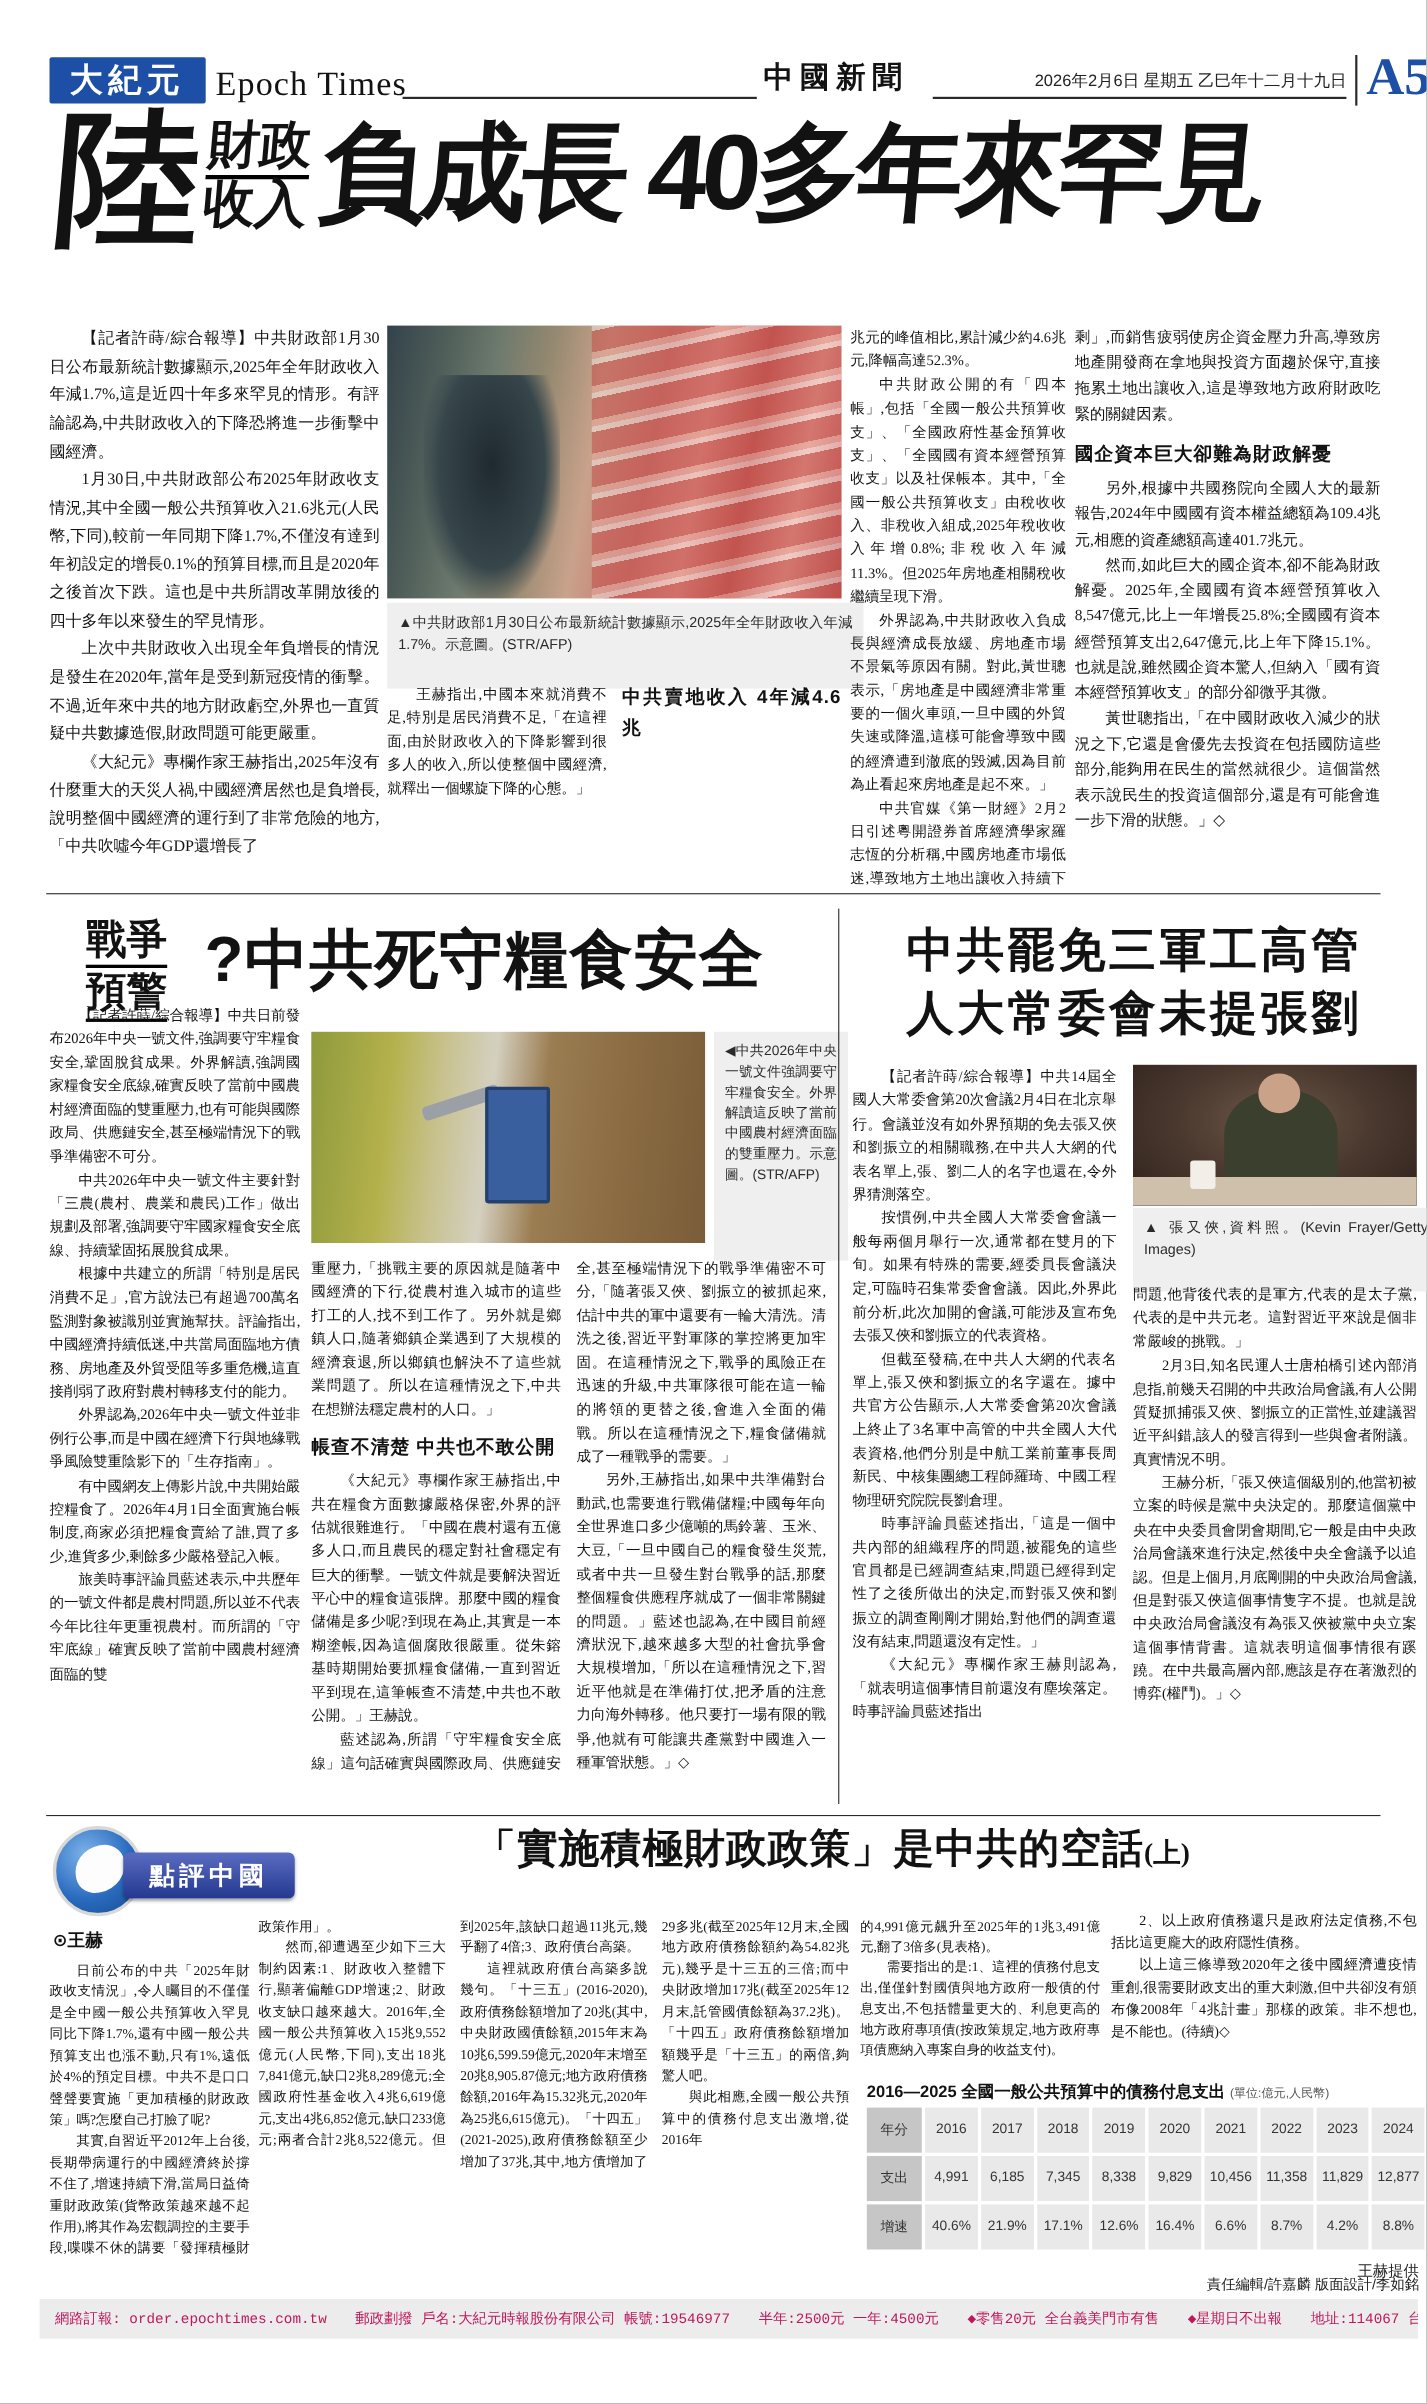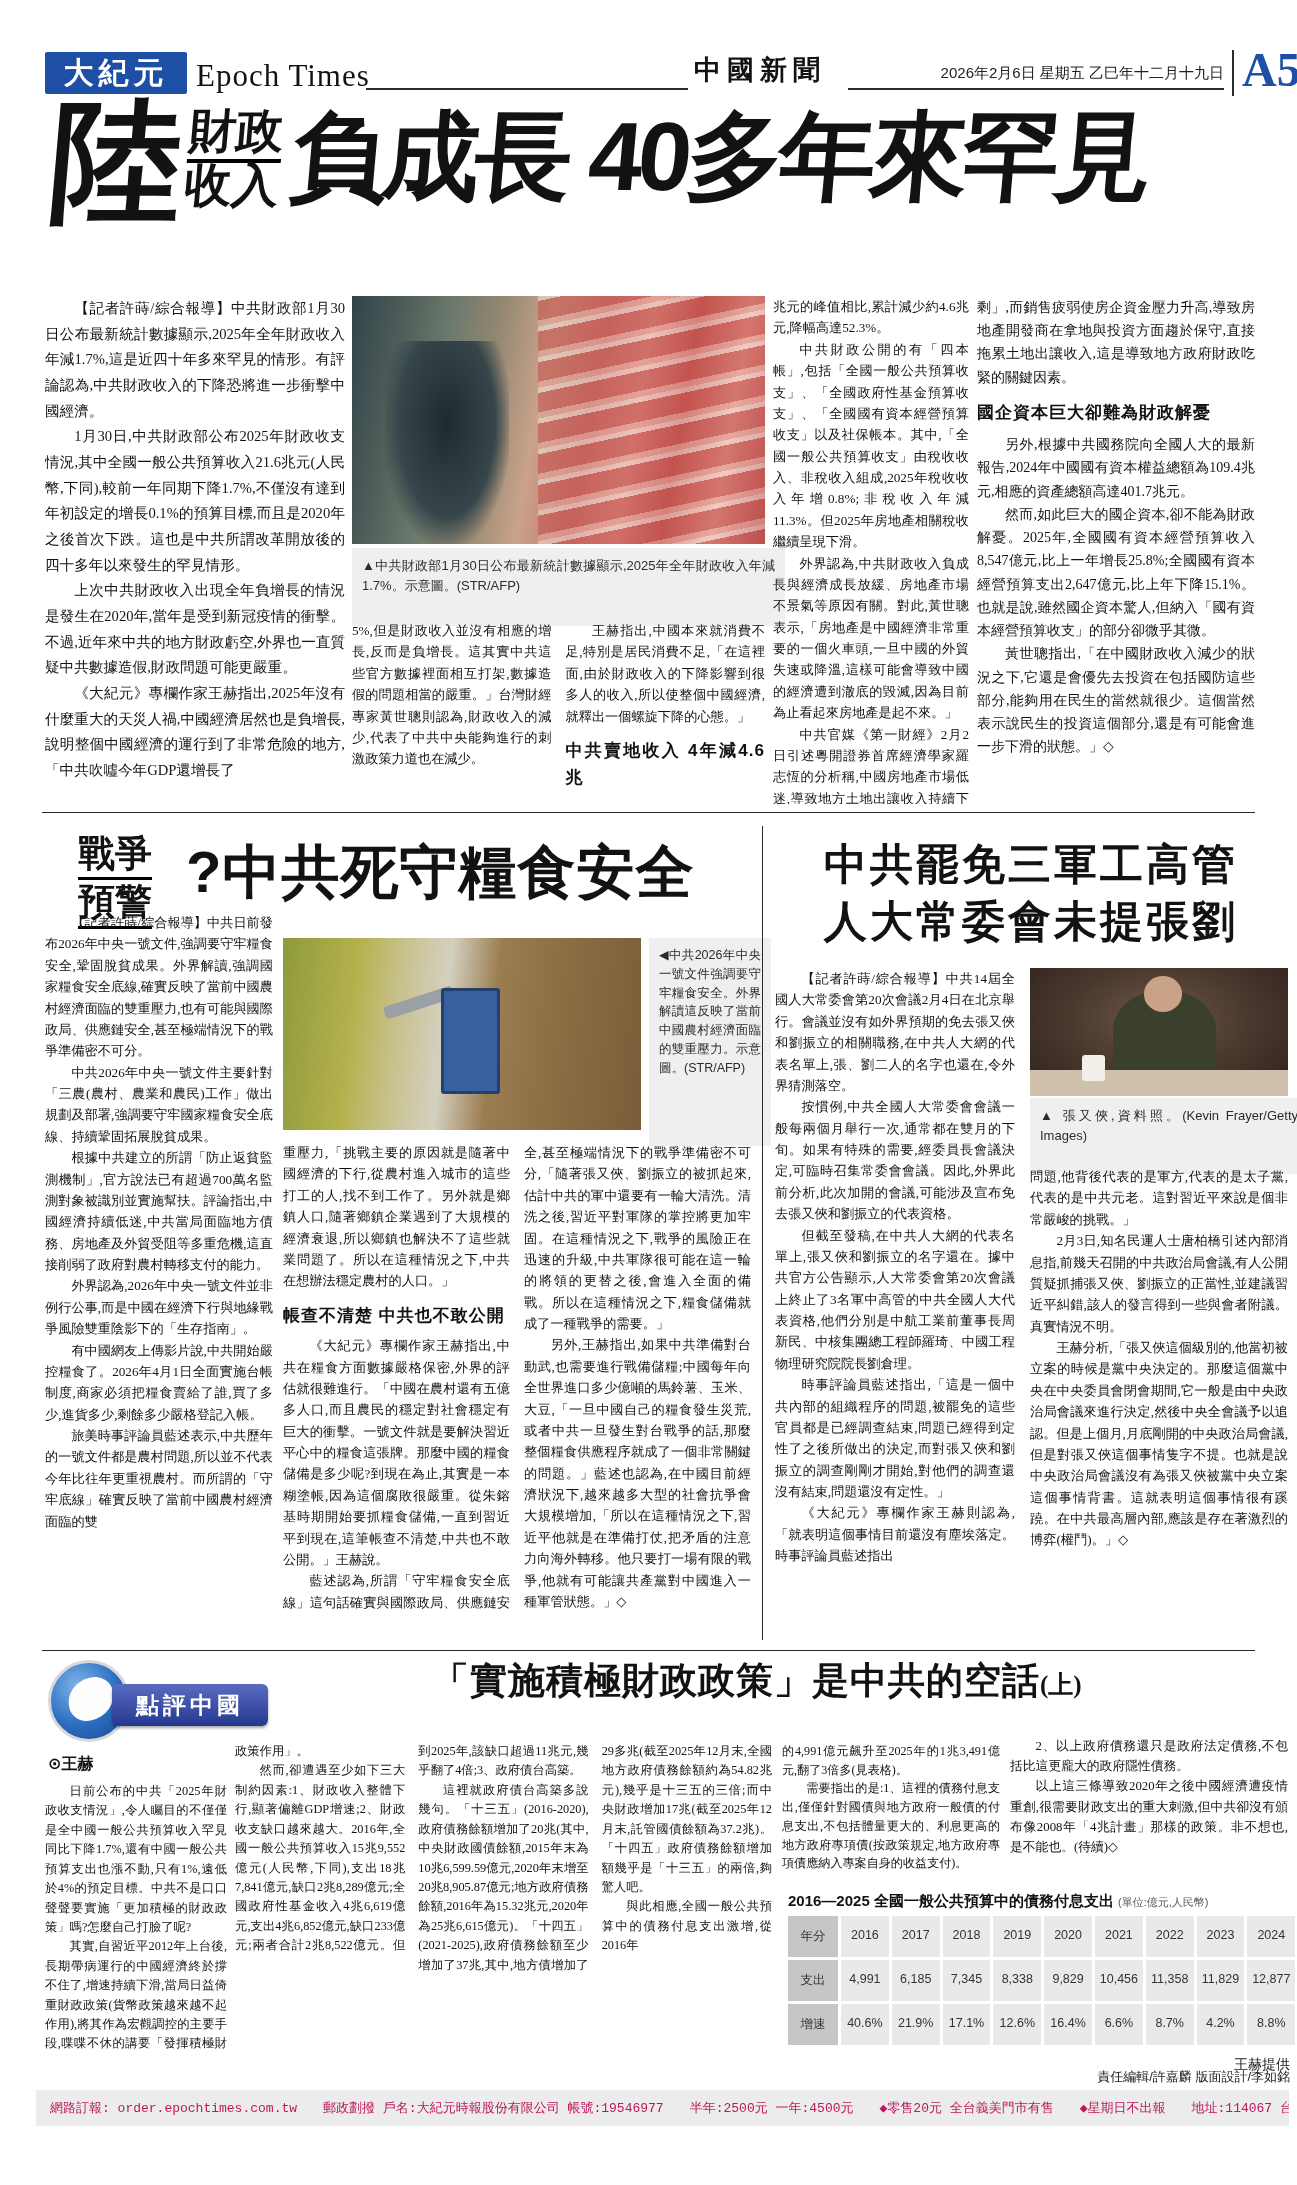--- a/index.html
+++ b/index.html
@@ -119,21 +119,20 @@
       <p>《大紀元》專欄作家王赫指出,2025年沒有什麼重大的天災人禍,中國經濟居然也是負增長,說明整個中國經濟的運行到了非常危險的地方,「中共吹噓今年GDP還增長了</p>
     </div>
 
   <div class="abs photo photo1" style="left:352px;top:296px;width:413px;height:248px;">
     <div class="teller"></div>
     <div class="bills"></div>
   </div>
   <div class="abs cap" style="left:352px;top:548px;width:413px;height:62px;">▲中共財政部1月30日公布最新統計數據顯示,2025年全年財政收入年減1.7%。示意圖。(STR/AFP)</div>
 
   <div class="abs coltext twocol" style="left:352px;top:620px;width:413px;height:184px;">
-    <p class="cont">5%,但是財政收入並沒有相應的增長,反而是負增長。這其實中共這些官方數據裡面相互打架,數據造假的問題相當的嚴重。」台灣財經專家黃世聰則認為,財政收入的減少,代表了中共中央能夠進行的刺激政策力道也在減少。</p>
     <p>王赫指出,中國本來就消費不足,特別是居民消費不足,「在這裡面,由於財政收入的下降影響到很多人的收入,所以使整個中國經濟,就釋出一個螺旋下降的心態。」</p>
     <h3 class="subhead">中共賣地收入 4年減4.6兆</h3>
 
   </div>
 
   <div class="abs coltext" style="left:773px;top:296px;width:196px;height:508px;">
     <p class="cont">兆元的峰值相比,累計減少約4.6兆元,降幅高達52.3%。</p>
     <p>中共財政公開的有「四本帳」,包括「全國一般公共預算收支」、「全國政府性基金預算收支」、「全國國有資本經營預算收支」以及社保帳本。其中,「全國一般公共預算收支」由稅收收入、非稅收入組成,2025年稅收收入年增0.8%;非稅收入年減11.3%。但2025年房地產相關稅收繼續呈現下滑。</p>
     <p>外界認為,中共財政收入負成長與經濟成長放緩、房地產市場不景氣等原因有關。對此,黃世聰表示,「房地產是中國經濟非常重要的一個火車頭,一旦中國的外貿失速或降溫,這樣可能會導致中國的經濟遭到澈底的毀滅,因為目前為止看起來房地產是起不來。」</p>
     <p>中共官媒《第一財經》2月2日引述粵開證券首席經濟學家羅志恆的分析稱,中國房地產市場低迷,導致地方土地出讓收入持續下滑,加大地方政府償債的壓力。羅志恆表示,中國的房市已經轉為「結構性供給過</p>
@@ -151,21 +150,21 @@
 
   <div class="abs sans kicker" style="left:78px;top:832px;">
     <span>戰爭</span><br>
     <span>預警</span>
   </div>
   <div class="abs sans a2-main" style="left:186px;top:834px;">?中共死守糧食安全</div>
 
   <div class="abs coltext" style="left:45px;top:912px;width:228px;height:728px;">
       <p>【記者許蒔/綜合報導】中共日前發布2026年中央一號文件,強調要守牢糧食安全,鞏固脫貧成果。外界解讀,強調國家糧食安全底線,確實反映了當前中國農村經濟面臨的雙重壓力,也有可能與國際政局、供應鏈安全,甚至極端情況下的戰爭準備密不可分。</p>
       <p>中共2026年中央一號文件主要針對「三農(農村、農業和農民)工作」做出規劃及部署,強調要守牢國家糧食安全底線、持續鞏固拓展脫貧成果。</p>
-      <p>根據中共建立的所謂「防止返貧監測機制」,官方說法已有超過700萬名監測對象被識別並實施幫扶。評論指出,中國經濟持續低迷,中共當局面臨地方債務、房地產及外貿受阻等多重危機,這直接削弱了政府對農村轉移支付的能力。</p>
+      <p>根據中共建立的所謂「特別是居民消費不足」,官方說法已有超過700萬名監測對象被識別並實施幫扶。評論指出,中國經濟持續低迷,中共當局面臨地方債務、房地產及外貿受阻等多重危機,這直接削弱了政府對農村轉移支付的能力。</p>
       <p>外界認為,2026年中央一號文件並非例行公事,而是中國在經濟下行與地緣戰爭風險雙重陰影下的「生存指南」。</p>
       <p>有中國網友上傳影片說,中共開始嚴控糧食了。2026年4月1日全面實施台帳制度,商家必須把糧食賣給了誰,買了多少,進貨多少,剩餘多少嚴格登記入帳。</p>
       <p>旅美時事評論員藍述表示,中共歷年的一號文件都是農村問題,所以並不代表今年比往年更重視農村。而所謂的「守牢底線」確實反映了當前中國農村經濟面臨的雙</p>
     </div>
 
   <div class="abs photo photo2" style="left:283px;top:938px;width:358px;height:192px;">
     <div class="arm"></div>
     <div class="truck"></div>
   </div>
   <div class="abs cap" style="left:649px;top:938px;width:102px;height:192px;font-size:12.5px;">◀中共2026年中央一號文件強調要守牢糧食安全。外界解讀這反映了當前中國農村經濟面臨的雙重壓力。示意圖。(STR/AFP)</div>

